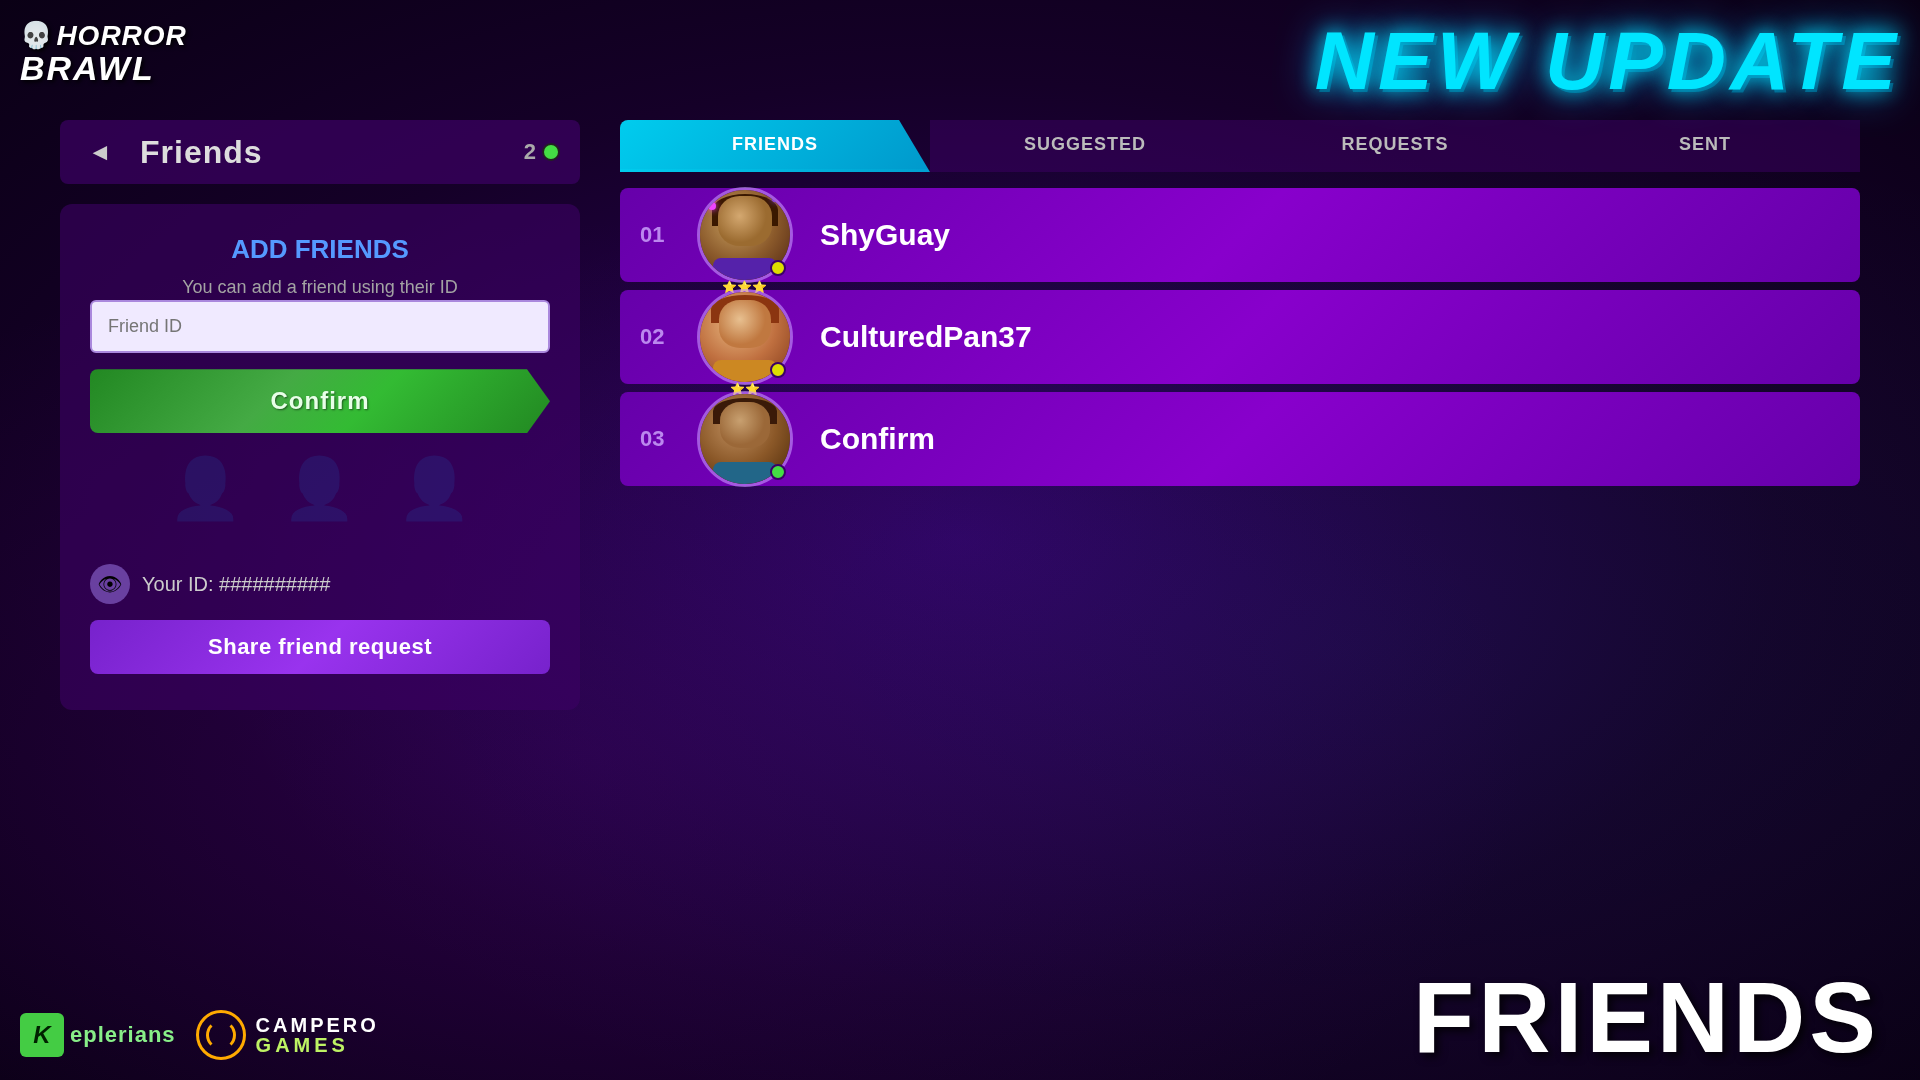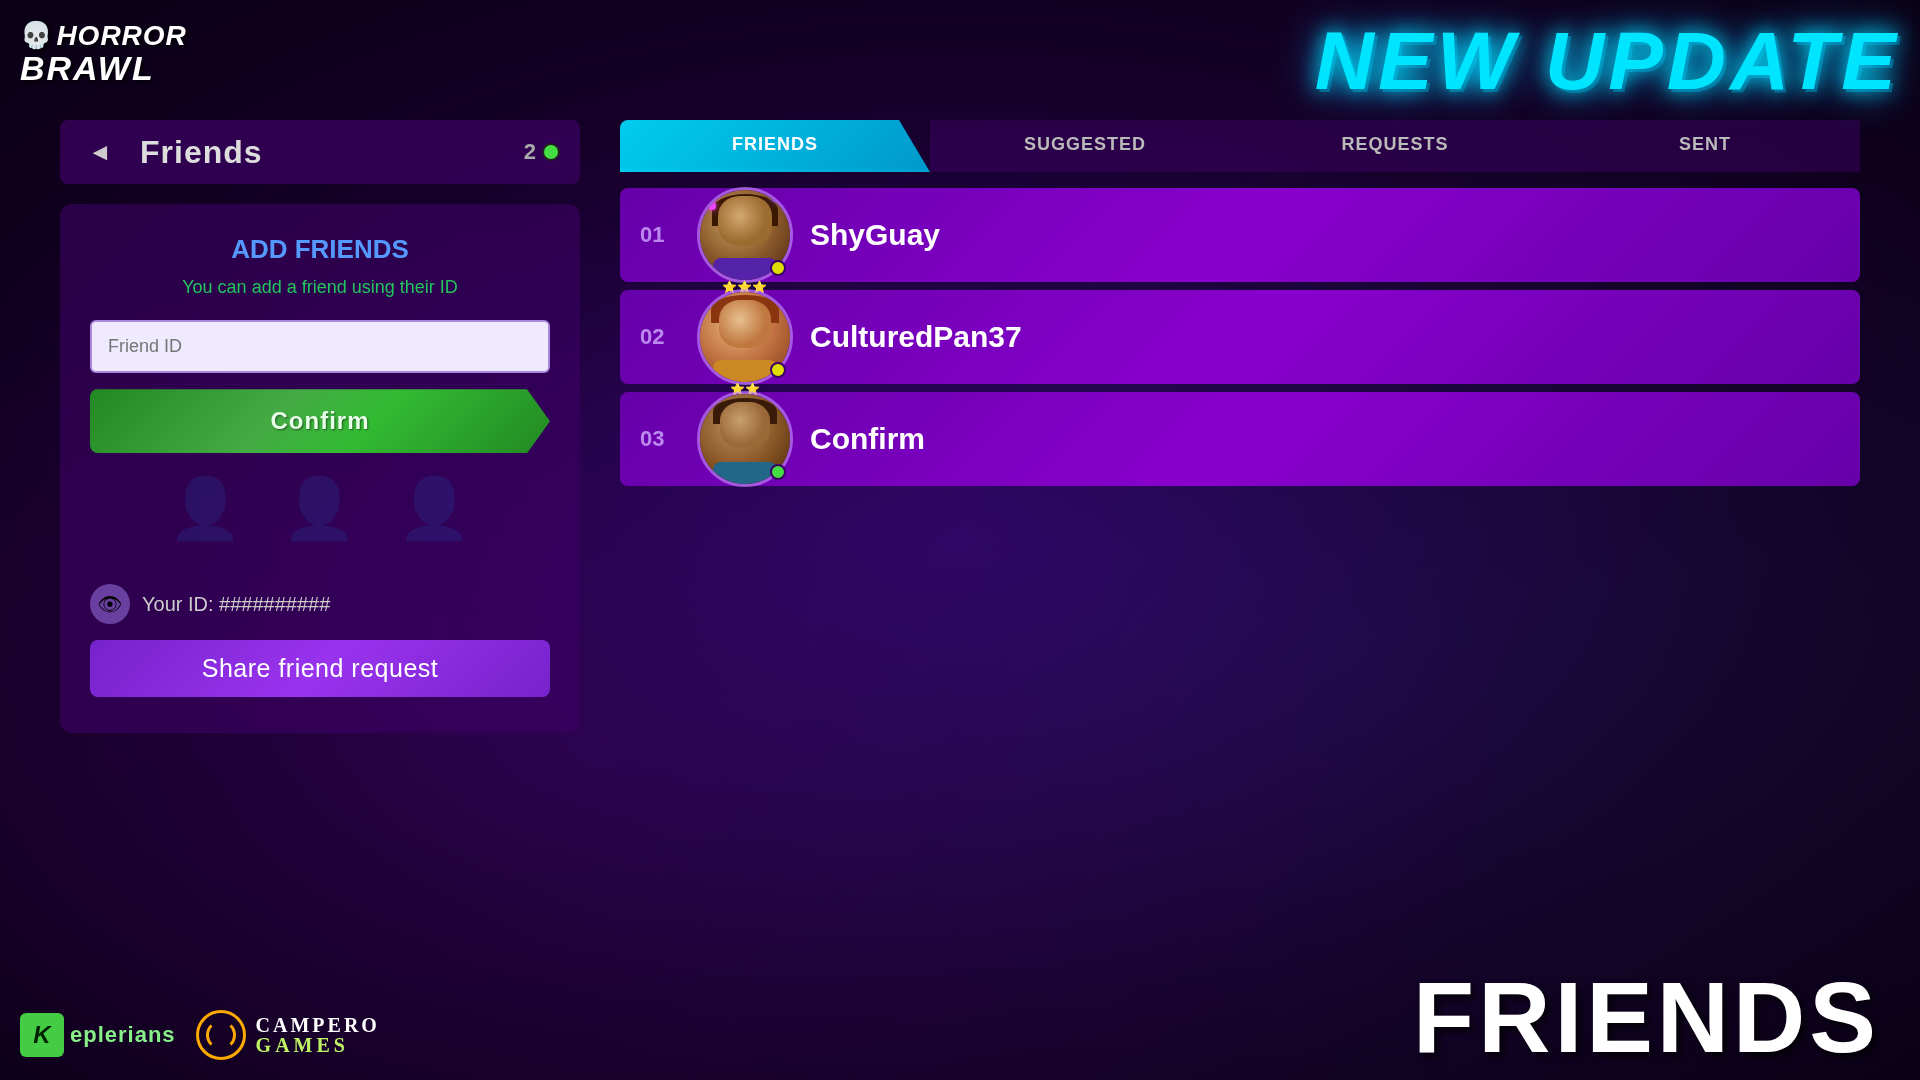--- a/index.html
+++ b/index.html
@@ -174,23 +174,22 @@
       font-size: 26px;
       font-weight: 900;
       color: #5599ff;
       text-align: center;
       margin-bottom: 10px;
       text-transform: uppercase;
     }
 
     .add-friends-desc {
       font-size: 18px;
-      color: #22c55e;
+      color: #a3a3a3;
       text-align: center;
-      margin-bottom: 20px;
       line-height: 1.4;
     }
 
     .friend-id-input {
       width: 100%;
       padding: 14px 16px;
       border: 2px solid #aa88dd;
       border-radius: 6px;
       font-size: 18px;
       color: #888;
@@ -248,22 +247,22 @@
       color: #ccc;
       font-weight: 400;
     }
 
     .share-btn {
       width: 100%;
       padding: 14px;
       background: linear-gradient(135deg, #7722cc 0%, #9933ee 50%, #7722cc 100%);
       border: none;
       border-radius: 8px;
-      font-size: 25px;
-      font-weight: 400;
+      font-size: 22px;
+      font-weight: 700;
       color: #fff;
       cursor: pointer;
       margin-bottom: 16px;
       letter-spacing: 0.5px;
     }
 
     
     .friend-settings-btn {
       width: 100%;
       padding: 18px;
@@ -379,20 +378,21 @@
       gap: 2px;
       font-size: 12px;
       color: #ffaa00;
     }
 
     .friend-name {
       font-size: 30px;
       font-weight: 700;
       color: #fff;
       flex: 1;
+      margin-left: 10px;
     }
 
     
     .friends-system-text {
       position: absolute;
       bottom: -10px;
       right: -20px;
       text-align: right;
       line-height: 1.05;
     }
@@ -478,21 +478,20 @@
       border-radius: 50%;
       border: 3px solid #ffaa00;
       border-top-color: transparent;
       border-bottom-color: transparent;
     }
 
     .campero-text-group {
       display: flex;
       flex-direction: column;
       line-height: 1;
-      font-family: Liberation Serif, serif;
     }
 
     .campero-text-top {
       font-size: 20px;
       font-weight: 900;
       color: #fff;
       letter-spacing: 3px;
     }
 
     .campero-text-bottom {

